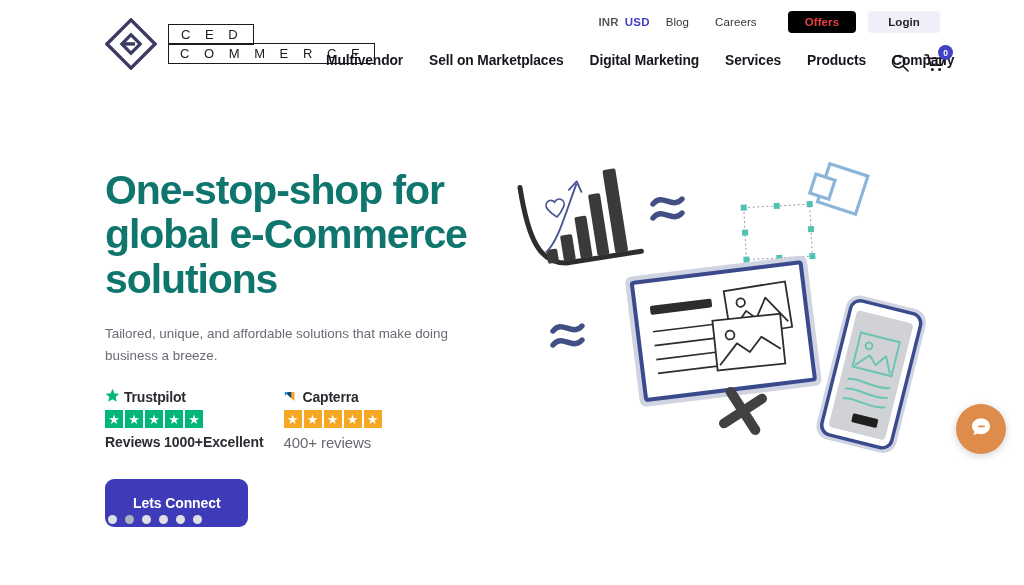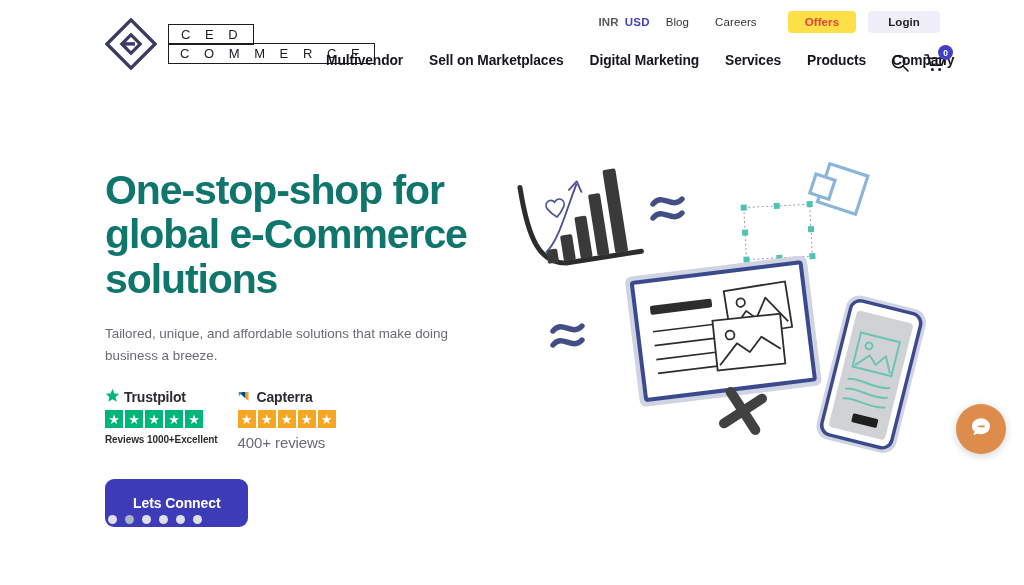--- a/index.html
+++ b/index.html
@@ -20,21 +20,21 @@
   }
   .cur {
     font-size: 11.5px; font-weight: 600; letter-spacing: .2px;
     color: #5a5a63; padding: 0 3px;
   }
   .cur.active { color: #4240c4; }
   .toplink {
     font-size: 11.5px; color: #33333a; padding: 0 13px; letter-spacing: .1px;
   }
   .offers-btn {
-    background: #fde047; color: #e8403f; font-size: 11.5px; font-weight: 600;
+    background: #000000; color: #e8403f; font-size: 11.5px; font-weight: 600;
     border-radius: 4px; padding: 5px 17px; margin-left: 18px; border: none;
     letter-spacing: .1px;
   }
   .login-btn {
     background: #f0eff9; color: #1f1f2b; font-size: 11.5px; font-weight: 700;
     border-radius: 4px; padding: 5px 20px; margin-left: 12px; border: none;
     letter-spacing: .1px;
   }
 
   
@@ -85,21 +85,21 @@
   .badges { display: flex; gap: 20px; margin-top: 22px; }
   .badge { display: flex; flex-direction: column; }
   .badge-head { display: flex; align-items: center; gap: 4px; height: 16px; }
   .badge-name { font-size: 14px; font-weight: 600; color: #2b2b31; letter-spacing: -.2px; }
   .badge-name.capterra { color: #2b2b31; font-weight: 600; }
   .stars { display: flex; gap: 2px; margin-top: 5px; }
   .star-box { width: 18px; height: 18px; display: flex; align-items: center; justify-content: center; }
   .star-box.tp { background: #00b67a; }
   .star-box.cap { background: #f5a623; }
   .star-glyph { color: #fff; font-size: 13px; line-height: 1; }
-  .badge-cap { margin-top: 6px; font-size: 10px; font-weight: 700; color: #2b2b31; letter-spacing: -.1px; }
+  .badge-cap { margin-top: 6px; font-size: 14px; font-weight: 700; color: #2b2b31; letter-spacing: -.1px; }
   .badge-cap.light { font-weight: 400; color: #6a6a74; font-size: 15px; }
 
   
   .cta {
     margin-top: 28px; display: inline-flex; align-items: center; justify-content: center;
     background: #3d3bb8; color: #fff; font-size: 14px; font-weight: 700;
     padding: 16px 28px; border-radius: 9px; border: none; letter-spacing: -.1px;
   }
 
   

